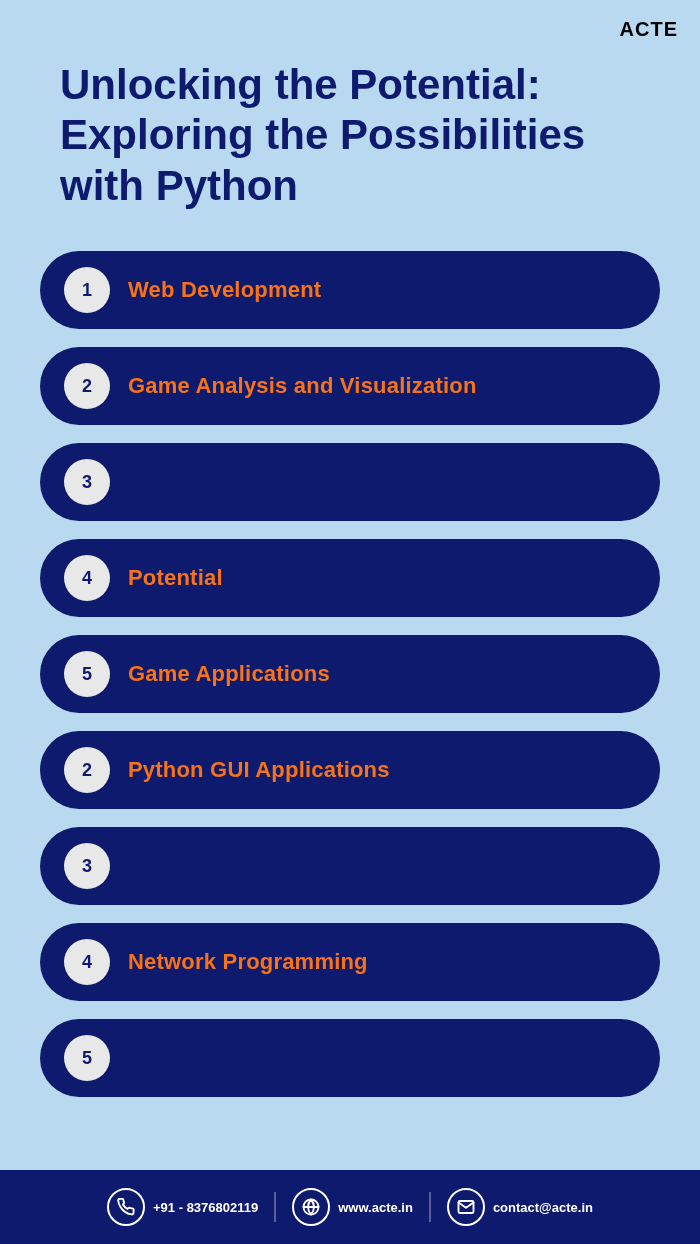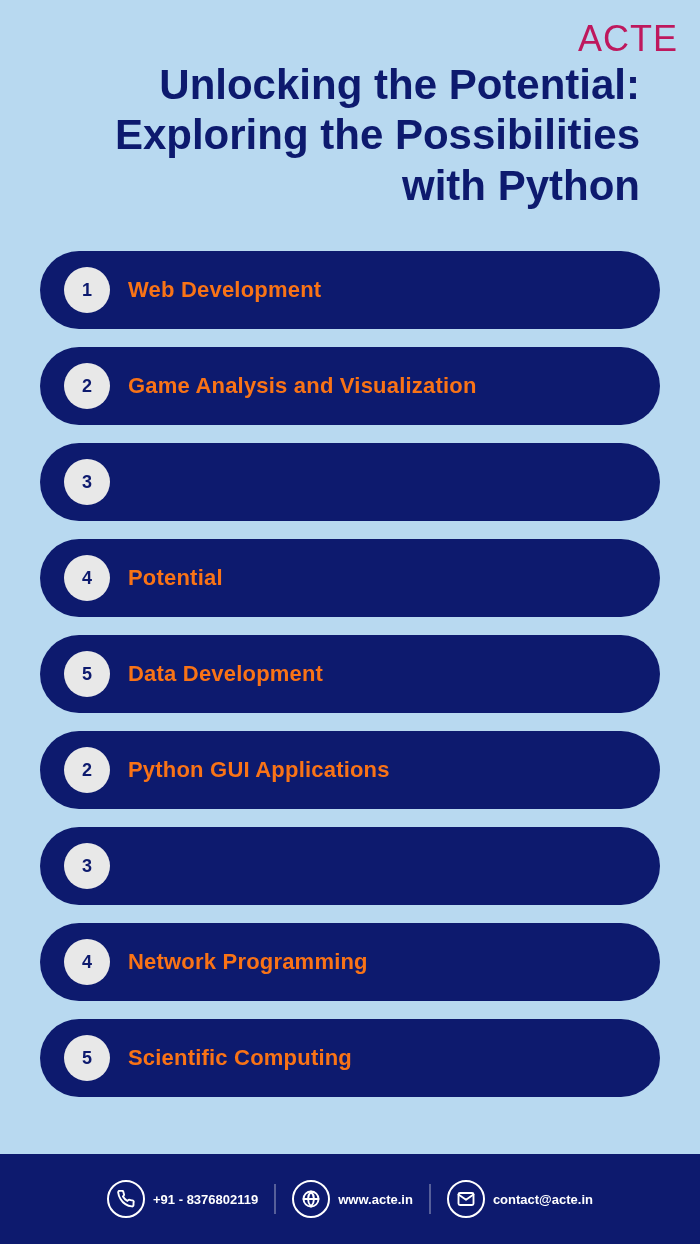--- a/index.html
+++ b/index.html
@@ -17,30 +17,30 @@
       flex-direction: column;
       align-items: center;
       position: relative;
       overflow-x: hidden;
     }
 
     .logo {
       position: absolute;
       top: 18px;
       right: 22px;
-      font-size: 36px;
-      font-weight: 400;
-      color: #be185d;
+      font-size: 20px;
+      font-weight: 700;
+      color: #000000;
       letter-spacing: 1px;
     }
 
     .title-section {
       width: 100%;
       padding: 60px 60px 20px 60px;
-      text-align: right;
+      text-align: left;
     }
 
     .main-title {
       font-size: 42px;
       font-weight: 900;
       color: #0d1a6e;
       line-height: 1.2;
     }
 
     .list-section {
@@ -78,21 +78,21 @@
       color: #f97316;
       font-size: 22px;
       font-weight: 600;
       letter-spacing: 0.2px;
     }
 
     .footer {
       width: 100%;
       background-color: #0d1a6e;
       margin-top: auto;
-      padding: 26px 20px;
+      padding: 18px 20px;
       display: flex;
       align-items: center;
       justify-content: center;
       gap: 10px;
     }
 
     .footer-item {
       display: flex;
       align-items: center;
       gap: 8px;
@@ -145,36 +145,35 @@
     </div>
     <div class="list-item">
       <span class="item-number">3</span>
     </div>
     <div class="list-item">
       <span class="item-number">4</span>
       <span class="item-label">Potential</span>
     </div>
     <div class="list-item">
       <span class="item-number">5</span>
-      <span class="item-label">Data Development</span>
+      <span class="item-label">Game Applications</span>
     </div>
     <div class="list-item">
       <span class="item-number">2</span>
       <span class="item-label">Python GUI Applications</span>
     </div>
     <div class="list-item">
       <span class="item-number">3</span>
     </div>
     <div class="list-item">
       <span class="item-number">4</span>
       <span class="item-label">Network Programming</span>
     </div>
     <div class="list-item">
       <span class="item-number">5</span>
-      <span class="item-label">Scientific Computing</span>
     </div>
   </div>
 
 <div class="footer">
   <div class="footer-item">
     <div class="footer-icon">
       <svg width="18" height="18" viewBox="0 0 24 24" fill="none" stroke="white" stroke-width="2.5" stroke-linecap="round" stroke-linejoin="round">
         <path d="M22 16.92v3a2 2 0 0 1-2.18 2 19.79 19.79 0 0 1-8.63-3.07A19.5 19.5 0 0 1 4.69 12 19.79 19.79 0 0 1 1.61 3.41 2 2 0 0 1 3.6 1h3a2 2 0 0 1 2 1.72c.127.96.361 1.903.7 2.81a2 2 0 0 1-.45 2.11L7.91 8.6a16 16 0 0 0 6 6l.96-.96a2 2 0 0 1 2.11-.45c.907.339 1.85.573 2.81.7A2 2 0 0 1 22 16.92z"></path>
       </svg>
     </div>

